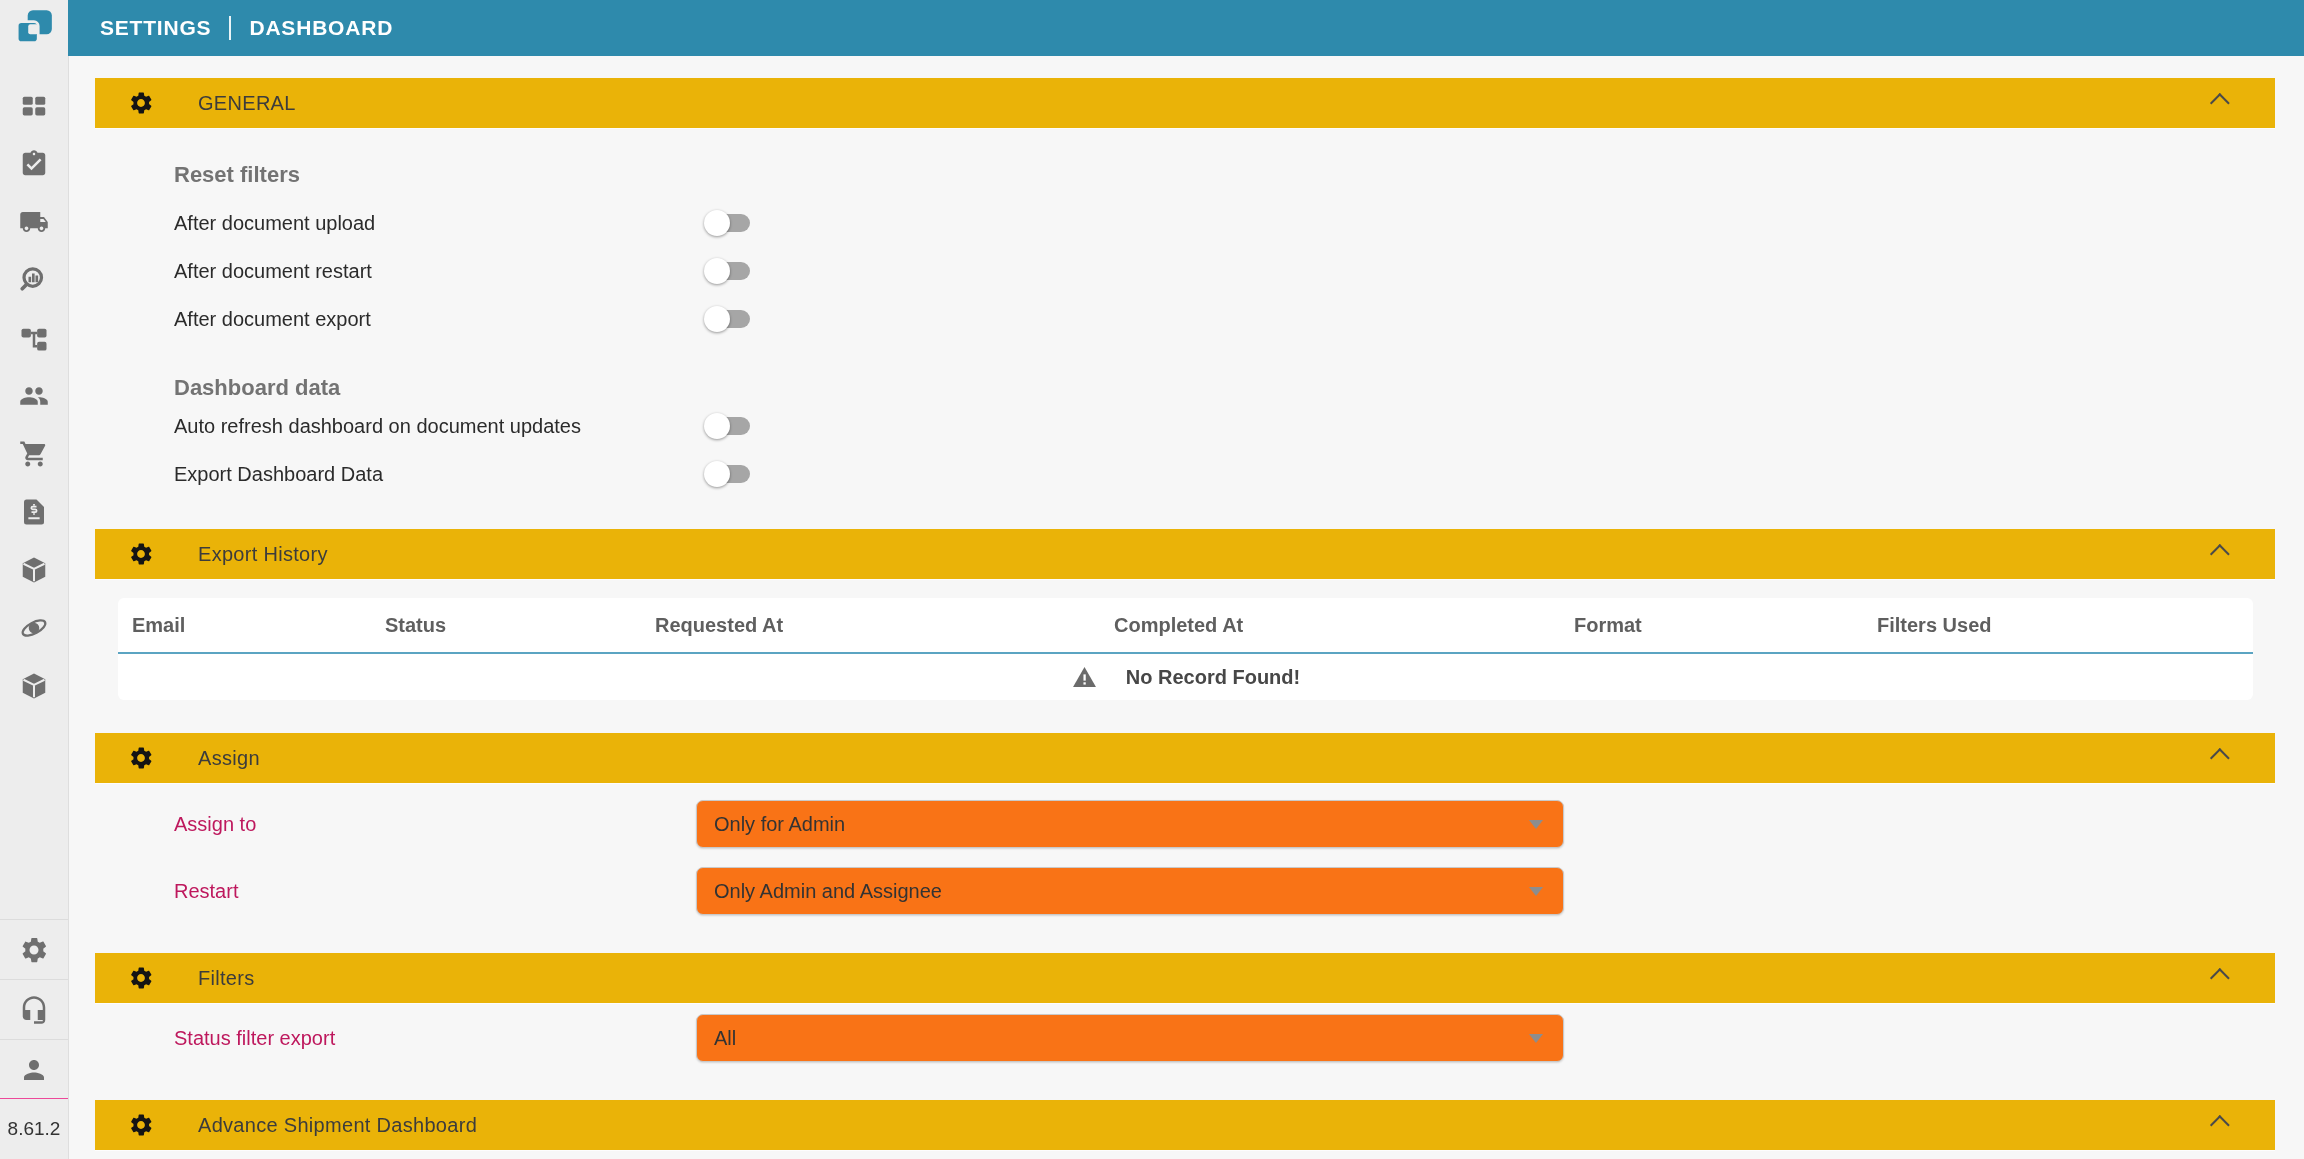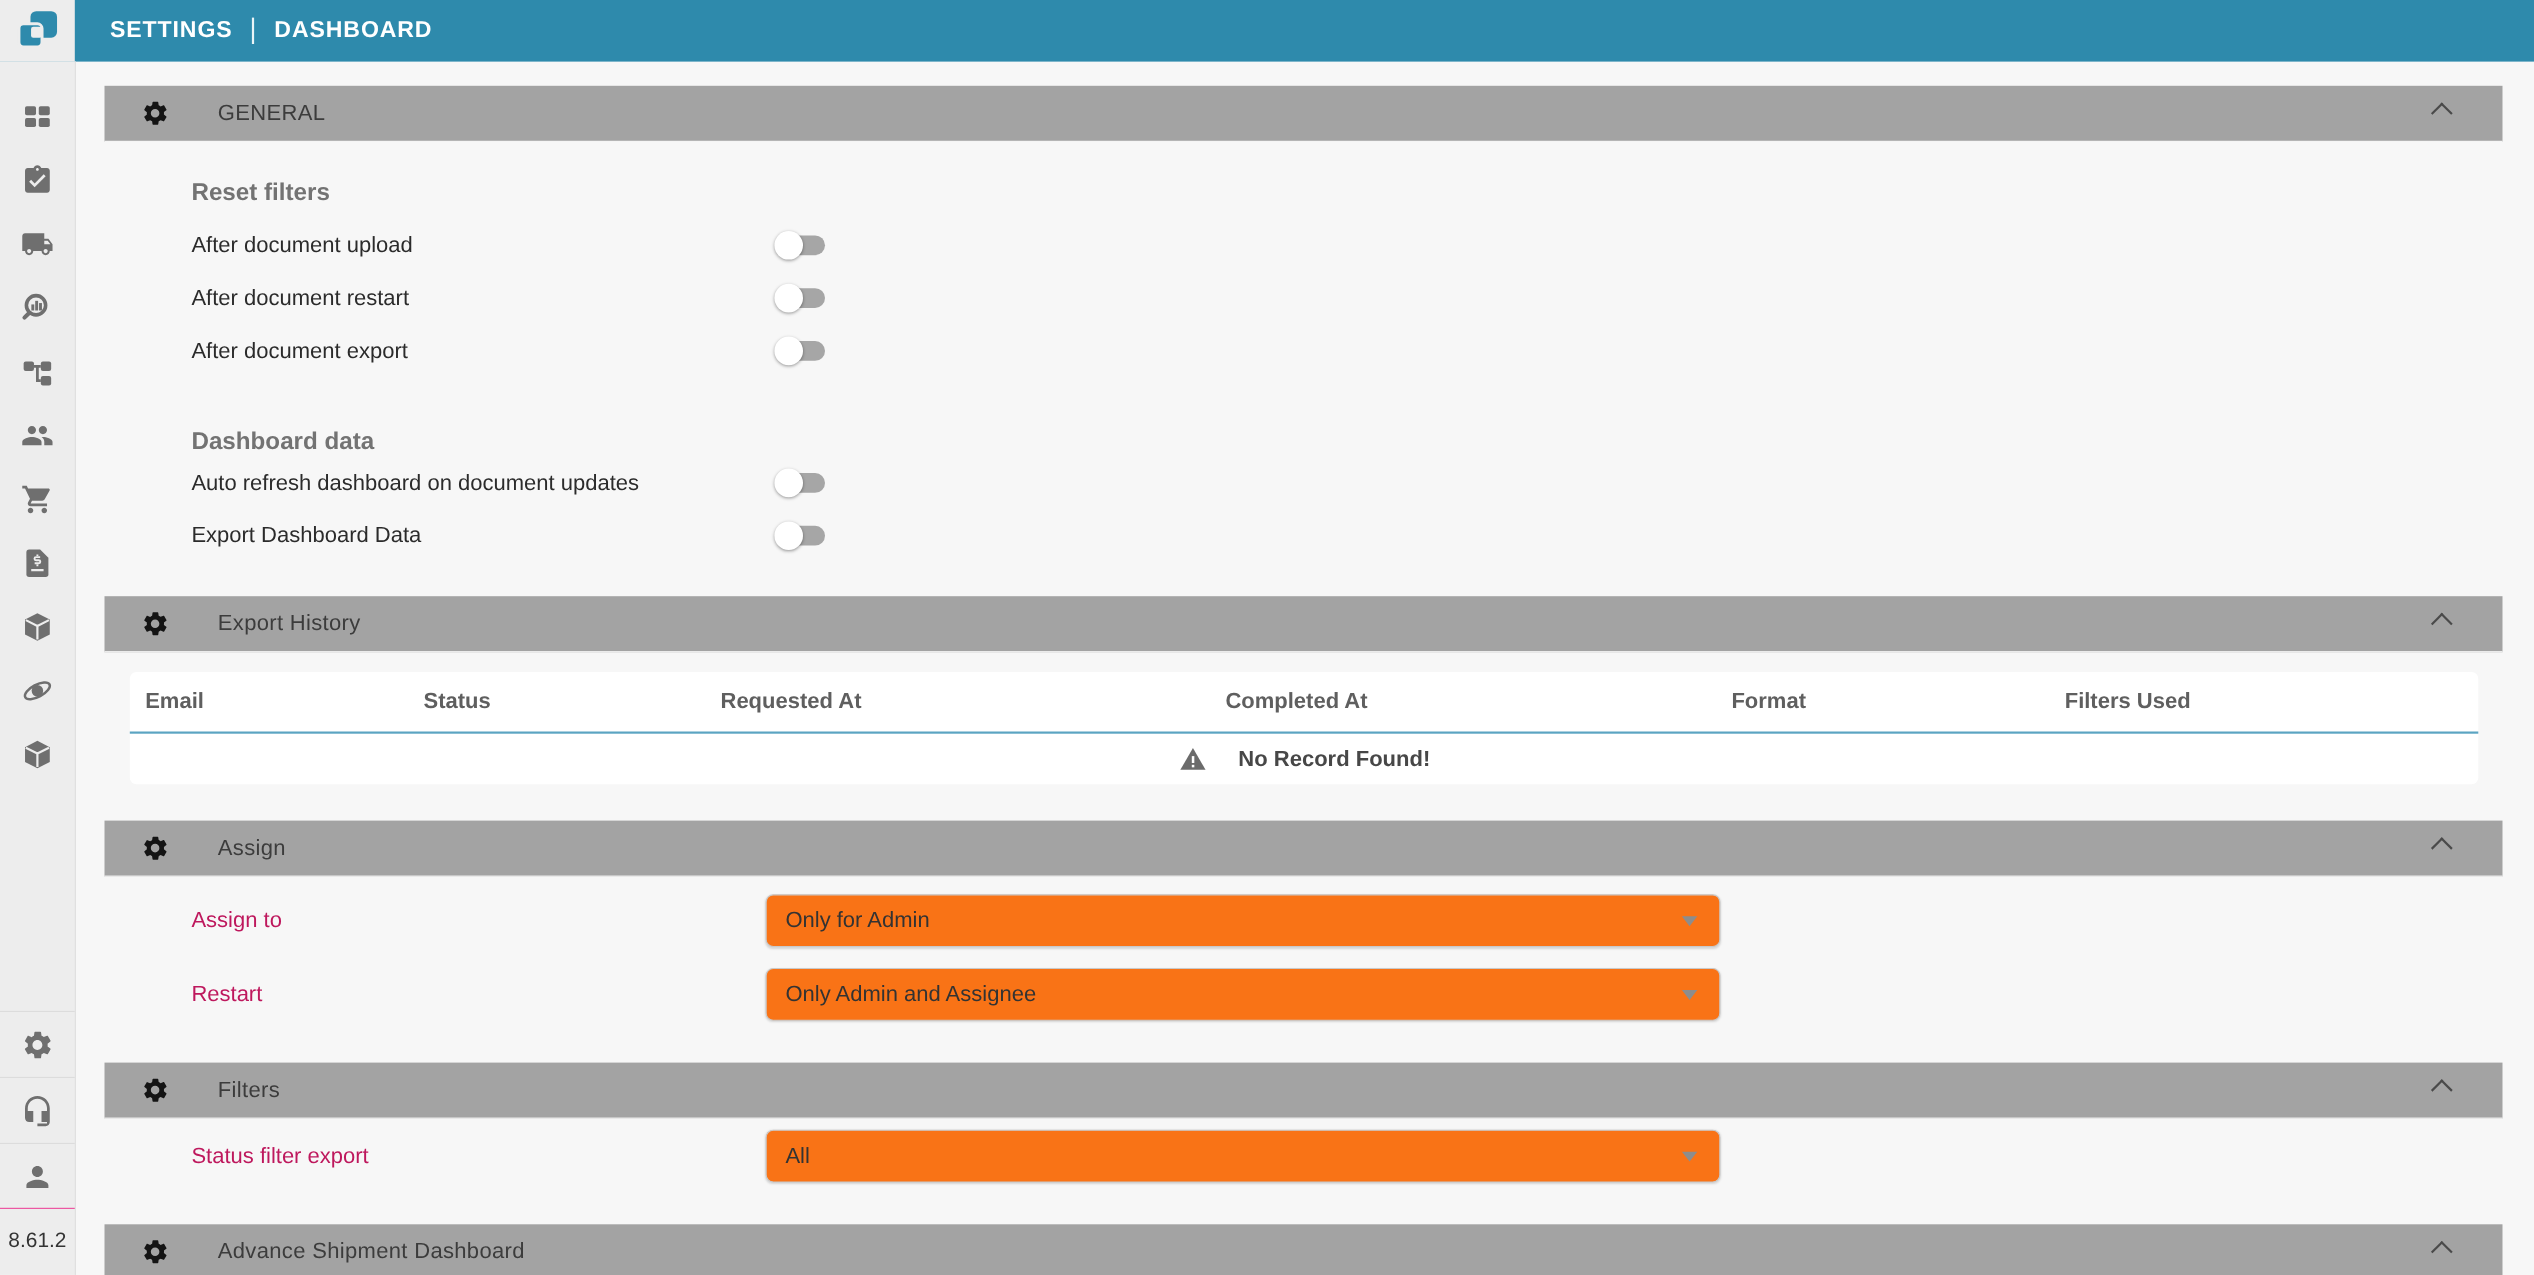--- a/index.html
+++ b/index.html
@@ -33,34 +33,34 @@
   .s-cell{height:58px;display:flex;align-items:center;justify-content:center;cursor:pointer;}
   .s-cell svg{width:30px;height:30px;}
   .sb-bottom{position:absolute;bottom:60px;left:0;width:68px;}
   .sb-bottom .s-cell{height:59px;border-top:1px solid #dcdcdc;}
   .version-cell{position:absolute;bottom:0;left:0;width:68px;height:60px;
                 border-top:1px solid #ec4899;display:flex;align-items:center;justify-content:center;
                 font-size:19px;color:#333;}
 
   
   .content{position:absolute;left:95px;top:78px;width:2180px;}
-  .sec-head{height:50px;background:#a3a3a3;display:flex;align-items:center;
+  .sec-head{height:50px;background:#eab308;display:flex;align-items:center;
             padding:0 48px 0 33px;border-bottom:1px solid #fdfdfd;}
   .gear{display:flex;}
   .gear svg{width:26px;height:26px;}
   .sec-title{margin-left:44px;font-size:20px;color:#3c3c3c;letter-spacing:.3px;}
   .collapse{margin-left:auto;width:20px;height:20px;display:flex;align-items:center;
             justify-content:center;cursor:pointer;}
   .chev{width:12px;height:12px;border-top:2.5px solid #4a4a4a;border-right:2.5px solid #4a4a4a;
         transform:rotate(-45deg) translate(2px,2px);}
 
   .group-heading{padding-left:79px;font-size:22px;font-weight:bold;color:#737373;
                  height:28px;line-height:28px;}
   .gh-1{padding-top:21px;height:49px;line-height:49px;}
-  .gh-2{margin-top:44px;}
+  .gh-2{margin-top:31px;}
   .toggle-row{height:48px;display:flex;align-items:center;padding-left:79px;}
   .toggle-row .lbl{width:530px;font-size:20px;color:#2b2b2b;}
   .toggle{position:relative;width:48px;height:26px;cursor:pointer;}
   .track{position:absolute;left:10px;top:4px;width:36px;height:18px;border-radius:9px;background:#a6a6a6;}
   .thumb{position:absolute;left:0;top:0;width:26px;height:26px;border-radius:50%;background:#fff;
          box-shadow:0 1px 3px rgba(0,0,0,.4);}
   .general-pad{padding-bottom:31px;}
 
   
   .table-wrap{padding:18px 22px 33px 23px;}

